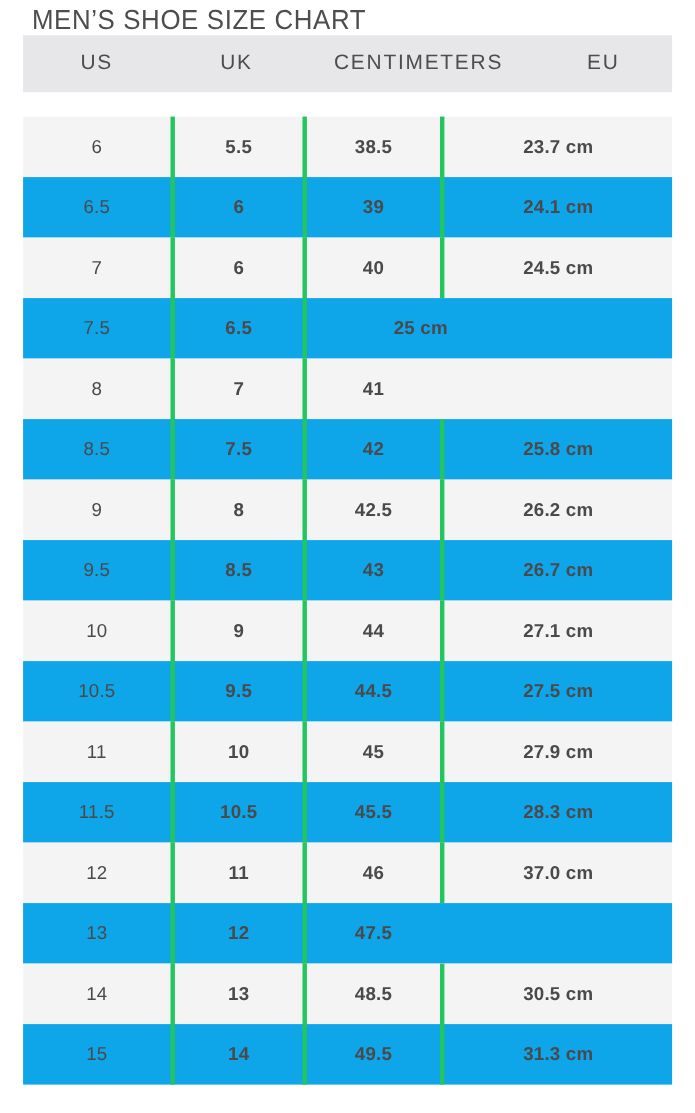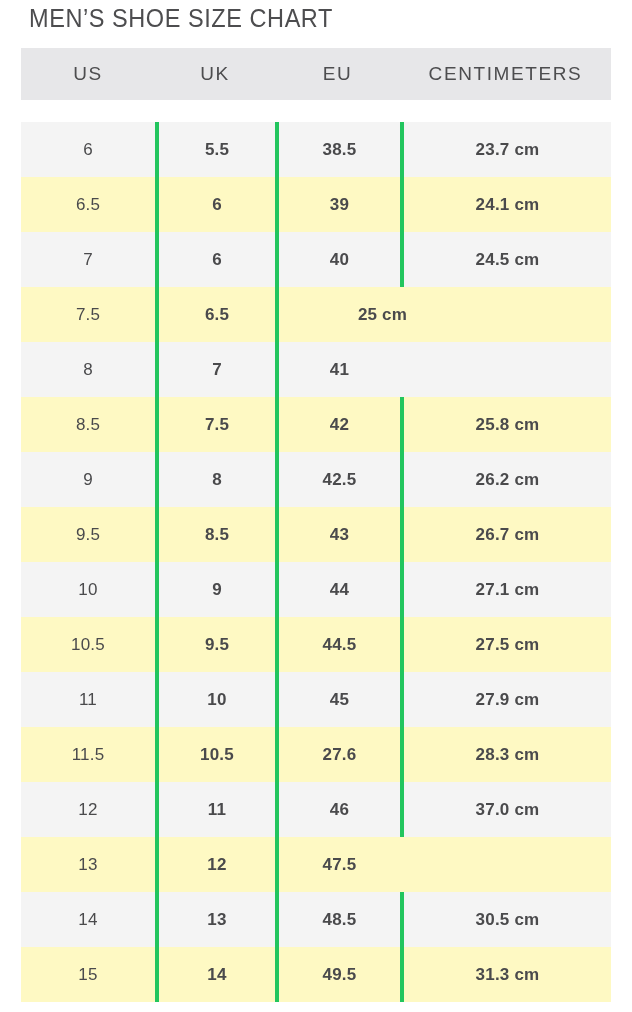--- a/index.html
+++ b/index.html
@@ -36,21 +36,21 @@
     white-space: nowrap;
     font-stretch: condensed;
     transform: scaleX(0.94);
     transform-origin: left center;
   }
 
   
   .size-table {
     position: absolute;
     left: 21px;
-    top: 48px;
+    top: 32px;
     width: 590px;
   }
 
   
   .table-header {
     display: flex;
     width: 590px;
     height: 52px;
     background: #e7e7e9;
   }
@@ -73,21 +73,21 @@
   }
 
   
   .table-body {
     width: 590px;
   }
   .trow {
     display: flex;
     width: 590px;
     height: 55px;
-    background: #fef9c3;
+    background: #0ea5e9;
   }
   .trow.shaded {
     background: #f4f4f4;
   }
   .trow .cell {
     display: flex;
     align-items: center;
     justify-content: center;
     font-size: 17px;
     color: #4a4a4c;
@@ -112,22 +112,22 @@
 
 <div id="page">
 
   <div class="chart-title">MEN’S SHOE SIZE CHART</div>
 
   <div class="size-table">
 
     <div class="table-header">
       <div class="hcell col-us">US</div>
       <div class="hcell col-uk">UK</div>
+      <div class="hcell col-cm">CENTIMETERS</div>
       <div class="hcell col-eu">EU</div>
-      <div class="hcell col-cm">CENTIMETERS</div>
     </div>
 
     <div class="header-gap"></div>
 
     <div class="table-body" id="table-body">
         <div class="trow shaded">
           <div class="cell col-us">6</div>
           <div class="cell col-uk">5.5</div>
           <div class="cell col-eu">38.5</div>
           <div class="cell col-cm">23.7 cm</div>
@@ -186,21 +186,21 @@
         </div>
         <div class="trow shaded">
           <div class="cell col-us">11</div>
           <div class="cell col-uk">10</div>
           <div class="cell col-eu">45</div>
           <div class="cell col-cm">27.9 cm</div>
         </div>
         <div class="trow">
           <div class="cell col-us">11.5</div>
           <div class="cell col-uk">10.5</div>
-          <div class="cell col-eu">27.6</div>
+          <div class="cell col-eu">45.5</div>
           <div class="cell col-cm">28.3 cm</div>
         </div>
         <div class="trow shaded">
           <div class="cell col-us">12</div>
           <div class="cell col-uk">11</div>
           <div class="cell col-eu">46</div>
           <div class="cell col-cm">37.0 cm</div>
         </div>
         <div class="trow">
           <div class="cell col-us">13</div>

